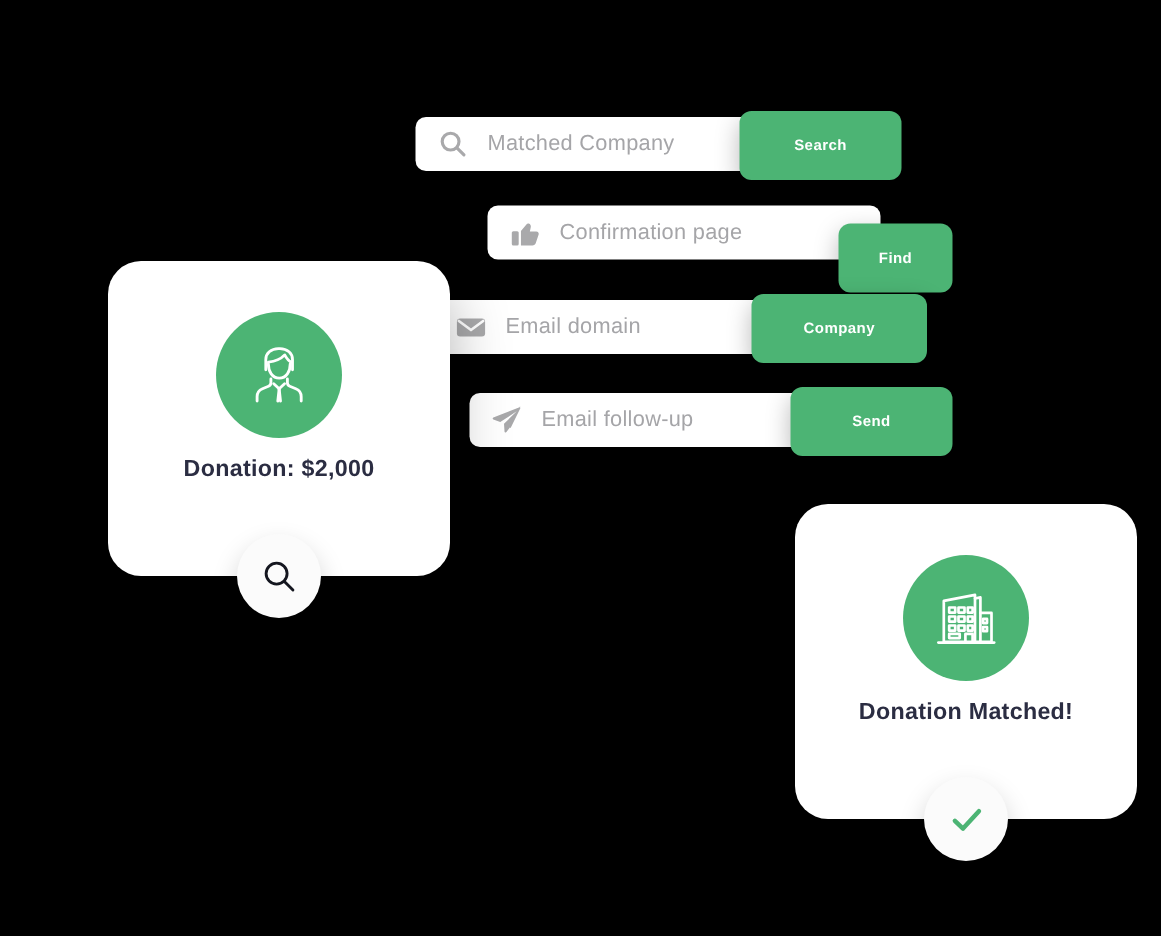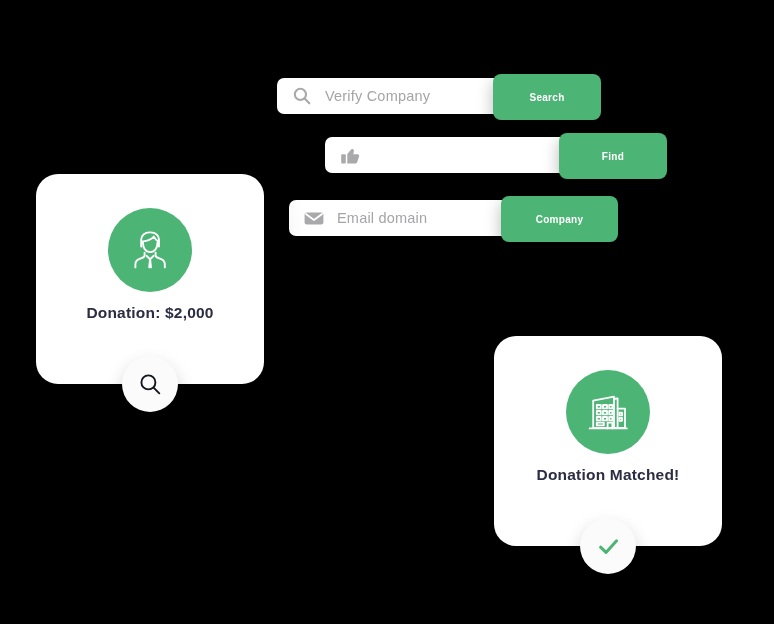--- a/index.html
+++ b/index.html
@@ -76,36 +76,37 @@
     box-shadow: 0 6px 16px rgba(0,0,0,0.28);
   }
 
   
   #row-search       { left: 277px; top: 74px;  width: 324px; }
   #row-search .field      { width: 250px; }
   #row-search .action-btn { left: 216px; width: 108px; }
 
   #row-confirmation       { left: 325px; top: 133px; width: 318px; }
   #row-confirmation .field      { width: 262px; }
-  #row-confirmation .action-btn { left: 234px; width: 108px; }
+  #row-confirmation .action-btn { left: 234px; width: 76px; margin-top: 16px; }
 
   #row-email-domain       { left: 289px; top: 196px; width: 272px; }
   #row-email-domain .field      { width: 247px; }
   #row-email-domain .action-btn { left: 212px; width: 117px; }
 
   #row-followup           { left: 313px; top: 258px; width: 322px; }
   #row-followup .field      { width: 250px; }
   #row-followup .action-btn { left: 214px; width: 108px; }
 
   
   .card {
     position: absolute;
     background: #ffffff;
     border-radius: 22px;
     box-shadow: 0 18px 40px rgba(0,0,0,0.30);
+    margin-left: 36px;
   }
 
   #card-donation { left: 36px;  top: 174px; width: 228px; height: 210px; }
   #card-matched  { left: 494px; top: 336px; width: 228px; height: 210px; }
 
   .card-icon-circle {
     position: absolute;
     left: 50%;
     transform: translateX(-50%);
     top: 34px;
@@ -155,50 +156,62 @@
 <div id="stage">
 
   <div class="row" id="row-search">
     <div class="field">
       <span class="field-icon">
         <svg width="20" height="20" viewBox="0 0 20 20" fill="none" stroke="currentColor" stroke-width="2.1" stroke-linecap="round">
           <circle cx="8.4" cy="8.4" r="5.6"></circle>
           <line x1="12.6" y1="12.6" x2="17.3" y2="17.3"></line>
         </svg>
       </span>
-      <span class="field-placeholder">Verify Company</span>
+      <span class="field-placeholder">Matched Company</span>
     </div>
     <button class="action-btn">Search</button>
   </div>
 
   <div class="row" id="row-confirmation">
     <div class="field">
       <span class="field-icon">
         <svg width="21" height="21" viewBox="0 0 21 21" fill="currentColor">
           <rect x="1.2" y="9.2" width="4.6" height="9.4" rx="1"></rect>
           <path d="M7.3 18.6h7.6c1.1 0 2-0.6 2.3-1.6l1.9-5.6c0.35-1.05-0.43-2.1-1.55-2.1h-4.3l0.62-2.9c0.22-1.05-0.35-2.1-1.35-2.4-0.62-0.19-1.27 0.08-1.58 0.64L7.3 9.0z"></path>
         </svg>
       </span>
+      <span class="field-placeholder">Confirmation page</span>
     </div>
     <button class="action-btn">Find</button>
   </div>
 
   <div class="row" id="row-email-domain">
     <div class="field">
       <span class="field-icon">
         <svg width="22" height="22" viewBox="0 0 22 22" fill="none">
           <rect x="1.6" y="5.4" width="18.8" height="12.0" rx="2.2" fill="currentColor"></rect>
           <path d="M2.9 7.0 11 13.0 19.1 7.0" stroke="#ffffff" stroke-width="1.8" stroke-linecap="round" stroke-linejoin="round" fill="none"></path>
         </svg>
       </span>
       <span class="field-placeholder">Email domain</span>
     </div>
     <button class="action-btn">Company</button>
   </div>
 
+  <div class="row" id="row-followup">
+    <div class="field">
+      <span class="field-icon">
+        <svg width="22" height="22" viewBox="0 0 22 22" fill="currentColor">
+          <path d="M20.2 2.1 1.9 9.3c-0.6 0.24-0.6 1.08 0 1.3l4.6 1.7 11-7.1-8.5 8.3 0.35 5.1c0.04 0.66 0.86 0.9 1.27 0.38l2.3-2.9 0.5 0.2 6.4-12.9c0.3-0.6-0.3-1.22-0.9-0.98z"></path>
+        </svg>
+      </span>
+      <span class="field-placeholder">Email follow-up</span>
+    </div>
+    <button class="action-btn">Send</button>
+  </div>
 
   <div class="card" id="card-donation">
     <div class="card-icon-circle">
       <svg width="52" height="52" viewBox="0 0 52 52" fill="none" stroke="#ffffff" stroke-width="1.9" stroke-linecap="round" stroke-linejoin="round">
         <path d="M17.2 22.5V15.6c0-4.0 3.4-7.2 8.4-7.2h1.0c5.0 0 8.4 3.2 8.4 7.2v6.9"></path>
         <path d="M18.9 18.5c0 5.2 2.6 9.6 7.3 9.6s7.3-4.4 7.3-9.6"></path>
         <path d="M18.9 17.4c4.6-0.5 8.6-2.3 10.9-4.8 1.4 2.6 3.0 4.2 4.4 4.8"></path>
         <path d="M20.6 28.6v2.6c0 1.0-0.6 1.9-1.6 2.3l-4.0 1.7c-2.2 0.9-3.6 3.0-3.6 5.3v2.9"></path>
         <path d="M31.6 28.6v2.6c0 1.0 0.6 1.9 1.6 2.3l4.0 1.7c2.2 0.9 3.6 3.0 3.6 5.3v2.9"></path>
         <path d="M22.5 31.8 26.1 35.2 29.7 31.8"></path>

